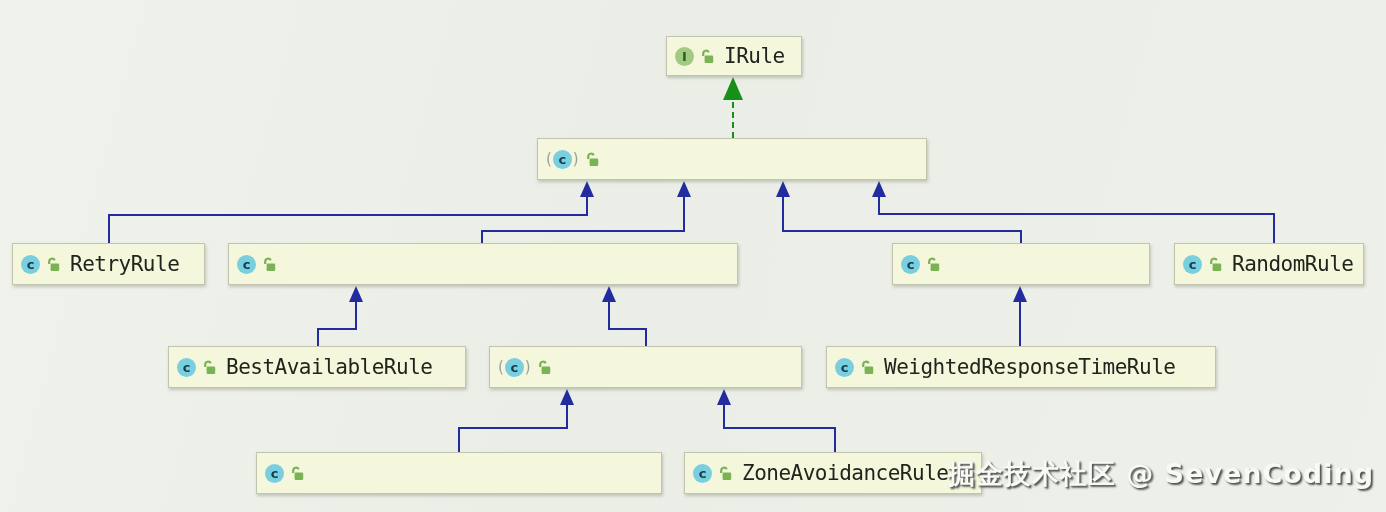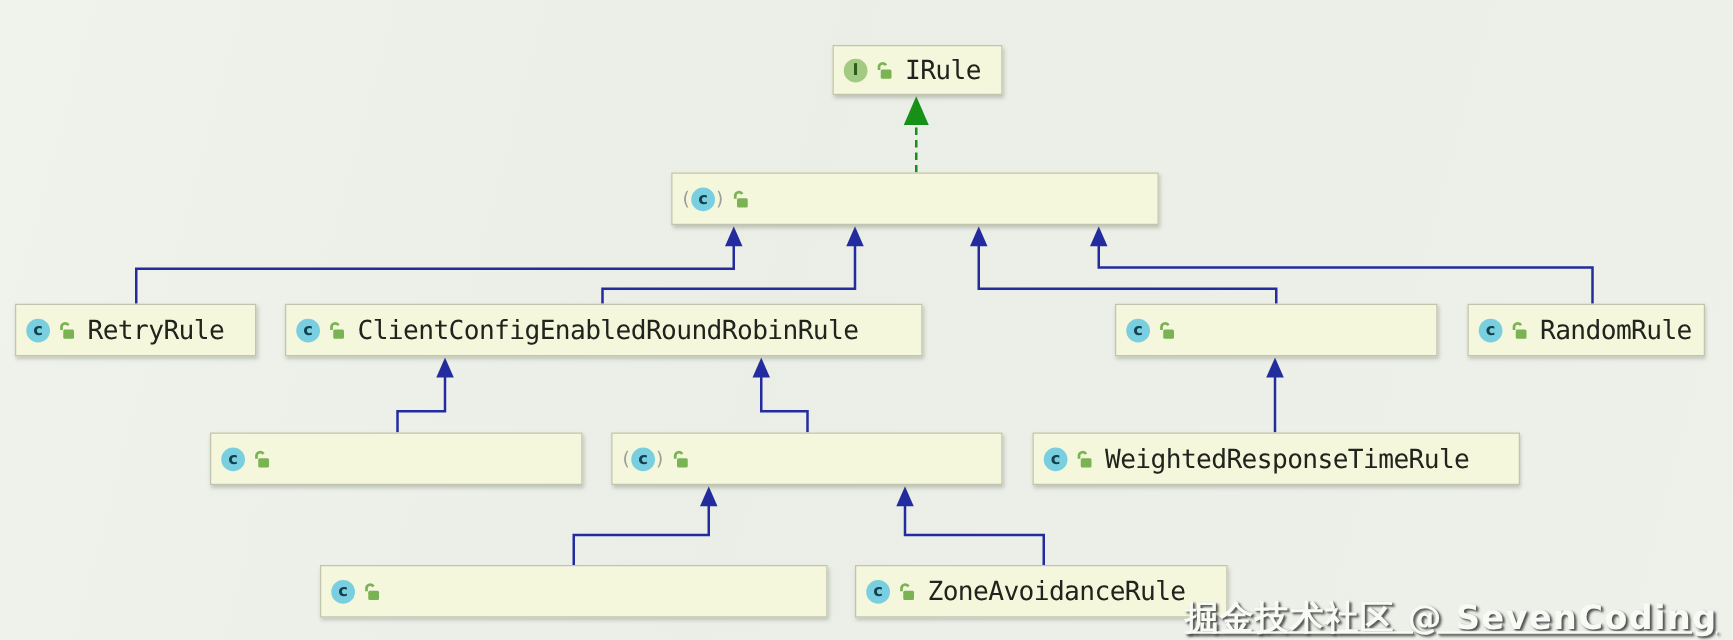--- a/index.html
+++ b/index.html
@@ -38,26 +38,26 @@
     font-family:"DejaVu Sans", sans-serif;
     flex:0 0 auto;
   }
   .badge.class{background:var(--class-icon-bg,#79cfe0);color:var(--class-icon-text,#14414f);}
   .badge.interface{background:var(--interface-icon-bg,#a3ca82);color:var(--interface-icon-text,#2e5c1e);}
   .icon-wrap{display:inline-flex;align-items:center;flex:0 0 auto;}
   .icon-wrap.abstract::before{content:"(";color:#9aa09a;font-size:15px;margin-right:1px;font-family:"DejaVu Sans",sans-serif;}
   .icon-wrap.abstract::after{content:")";color:#9aa09a;font-size:15px;margin-left:1px;font-family:"DejaVu Sans",sans-serif;}
   .lock{display:inline-flex;margin-left:6px;flex:0 0 auto;}
   #watermark{
-    position:absolute;right:12px;bottom:0;
+    position:absolute;right:12px;bottom:20px;
     font-family:"DejaVu Sans", sans-serif;
     font-size:27px;font-weight:bold;
     color:var(--watermark-text,#f8faf5);
     text-shadow:2px 2px 2px rgba(75,75,75,0.9), 1px 1px 1px rgba(90,90,90,0.6);
-    letter-spacing:1px;white-space:nowrap;text-decoration:underline;
+    letter-spacing:1px;white-space:nowrap;
   }
 </style>
 </head>
 <body>
 
 <div id="stage">
 
   <svg id="edges" width="1386" height="512" viewBox="0 0 1386 512">
 
     <path class="edge-impl" d="M733,138 L733,98"></path>
@@ -132,21 +132,20 @@
   <div class="node" style="left:228px;top:243px;width:510px;">
     <span class="icon-wrap">
       <span class="badge class">c</span>
     </span>
     <span class="lock">
       <svg width="15" height="15" viewBox="0 0 15 15">
           <path d="M3.2 7 V4.6 a3 3 0 0 1 5.6-1.4" fill="none" stroke="#7ab353" stroke-width="2.2"></path>
           <rect x="4.6" y="6.6" width="8.6" height="7.4" rx="1.2" fill="#7ab353"></rect>
         </svg>
     </span>
-    <span class="label">ClientConfigEnabledRoundRobinRule</span>
   </div>
 
   <div class="node" style="left:892px;top:243px;width:258px;">
     <span class="icon-wrap">
       <span class="badge class">c</span>
     </span>
     <span class="lock">
       <svg width="15" height="15" viewBox="0 0 15 15">
           <path d="M3.2 7 V4.6 a3 3 0 0 1 5.6-1.4" fill="none" stroke="#7ab353" stroke-width="2.2"></path>
           <rect x="4.6" y="6.6" width="8.6" height="7.4" rx="1.2" fill="#7ab353"></rect>
@@ -170,20 +169,21 @@
   <div class="node" style="left:168px;top:346px;width:298px;">
     <span class="icon-wrap">
       <span class="badge class">c</span>
     </span>
     <span class="lock">
       <svg width="15" height="15" viewBox="0 0 15 15">
           <path d="M3.2 7 V4.6 a3 3 0 0 1 5.6-1.4" fill="none" stroke="#7ab353" stroke-width="2.2"></path>
           <rect x="4.6" y="6.6" width="8.6" height="7.4" rx="1.2" fill="#7ab353"></rect>
         </svg>
     </span>
+    <span class="label">BestAvailableRule</span>
   </div>
 
   <div class="node" style="left:489px;top:346px;width:313px;">
     <span class="icon-wrap abstract">
       <span class="badge class">c</span>
     </span>
     <span class="lock">
       <svg width="15" height="15" viewBox="0 0 15 15">
           <path d="M3.2 7 V4.6 a3 3 0 0 1 5.6-1.4" fill="none" stroke="#7ab353" stroke-width="2.2"></path>
           <rect x="4.6" y="6.6" width="8.6" height="7.4" rx="1.2" fill="#7ab353"></rect>

